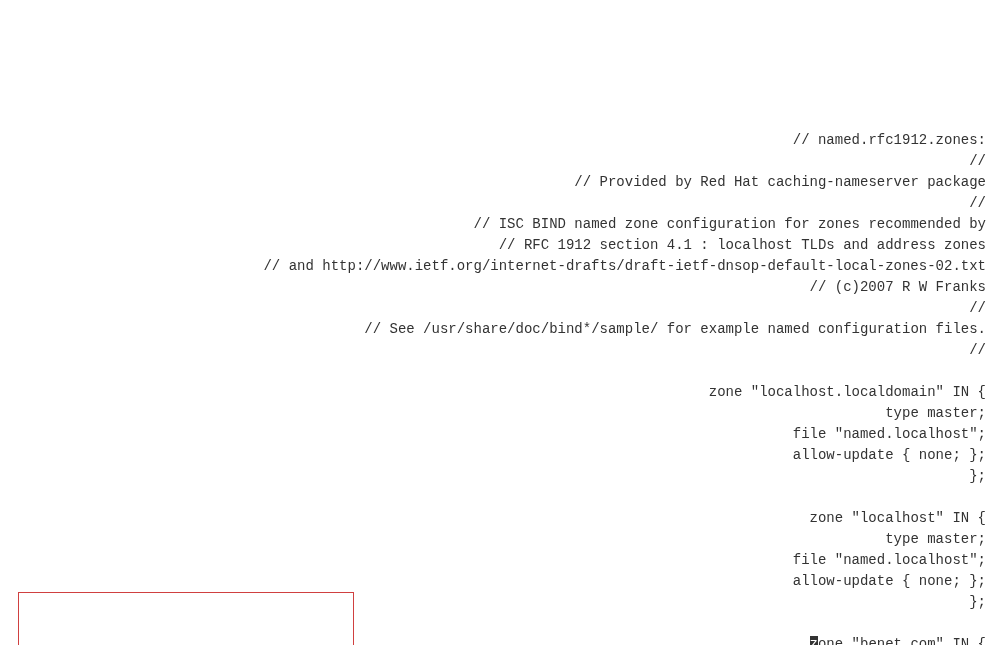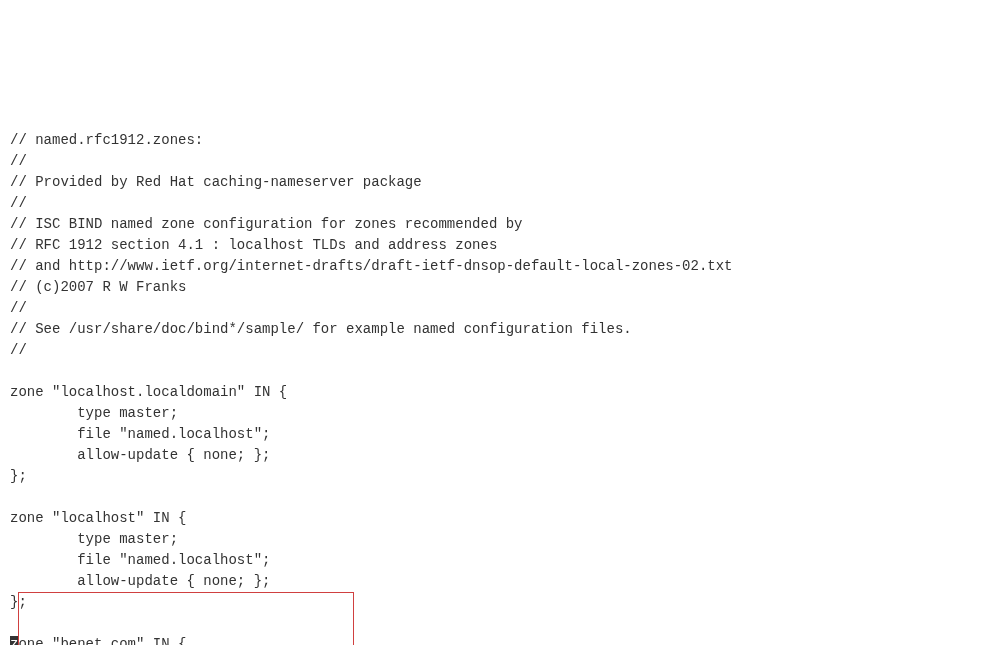--- a/index.html
+++ b/index.html
@@ -15,20 +15,21 @@
       color: #333333;
       padding: 4px 10px;
       white-space: pre;
       width: 996px;
       height: 645px;
       overflow: hidden;
     }
     .code-line {
       display: block;
       min-height: 21px;
+      text-align: right;
     }
     .highlighted-block {
       position: absolute;
       border: 1px solid #d04040;
       pointer-events: none;
     }
     .cursor-char {
       background: #333333;
       color: #ffffff;
     }

